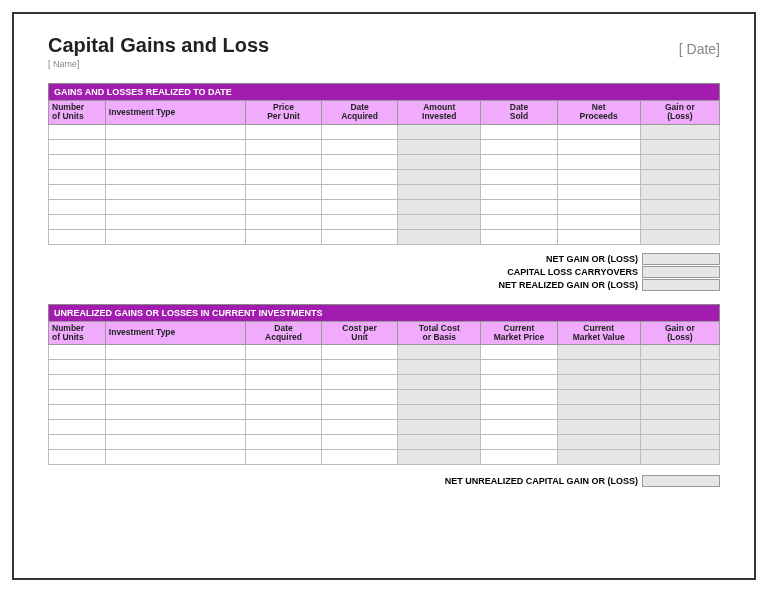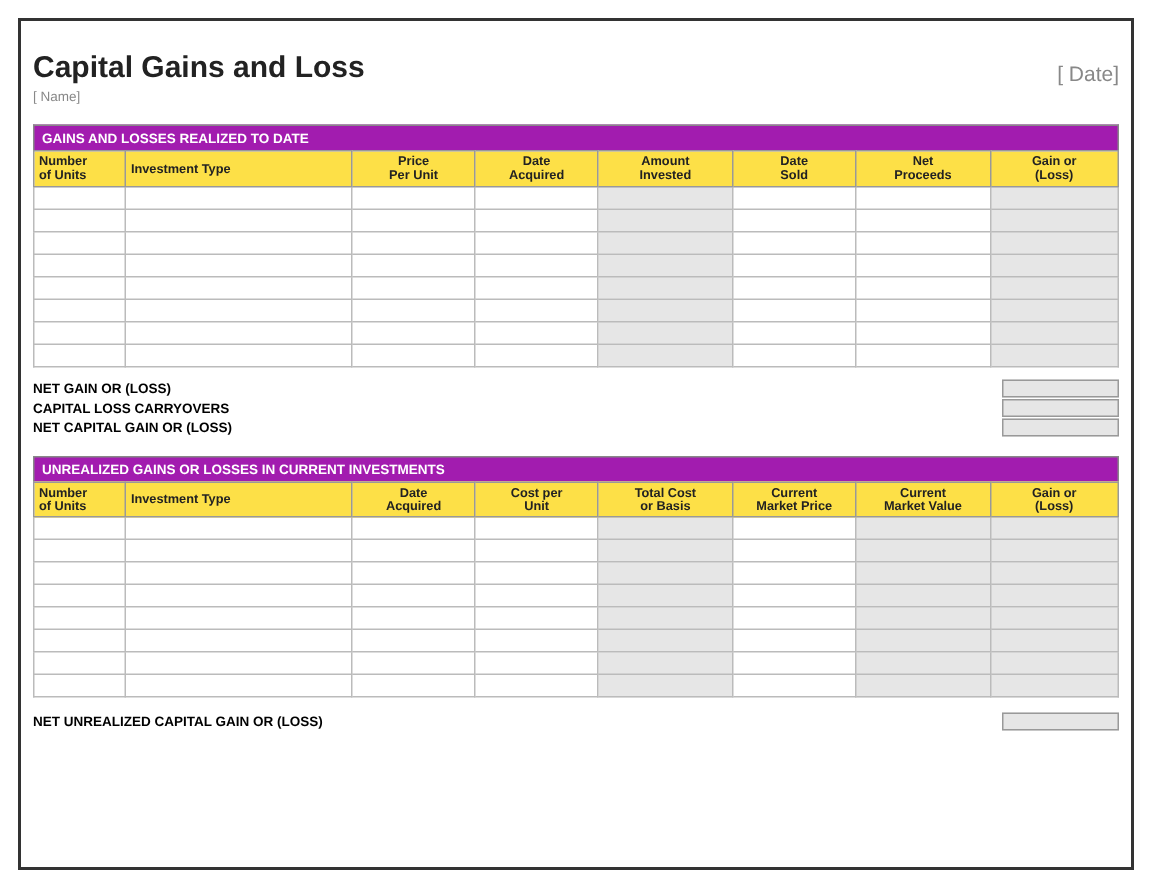--- a/index.html
+++ b/index.html
@@ -8,21 +8,21 @@
     padding: 0;
     background: #fff;
     font-family: Arial, sans-serif;
     width: 768px;
     height: 594px;
     overflow: hidden;
   }
   .page {
     border: 2px solid #333;
     margin: 12px;
-    padding: 20px 8px;
+    padding: 20px 34px;
     height: 568px;
     position: relative;
   }
   .header-row {
     display: flex;
     justify-content: space-between;
     align-items: flex-end;
     margin-bottom: 2px;
   }
   .title {
@@ -47,21 +47,21 @@
     padding: 3px 5px;
     border: 1px solid #888;
     border-bottom: none;
   }
   table {
     width: 100%;
     border-collapse: collapse;
     table-layout: fixed;
   }
   th {
-    background: #fde047;
+    background: #f0abfc;
     font-size: 8.5px;
     font-weight: bold;
     color: #222;
     border: 1px solid #999;
     padding: 2px 3px;
     height: 22px;
     vertical-align: middle;
     text-align: center;
     line-height: 1.1;
   }
@@ -76,21 +76,21 @@
     background: #e6e6e6;
   }
   .summary {
     margin-top: 8px;
     font-size: 9px;
     font-weight: bold;
     text-align: right;
   }
   .summary-row {
     display: flex;
-    justify-content: space-between;
+    justify-content: flex-end;
     align-items: center;
     margin-bottom: 1px;
   }
   .summary-label {
     padding-right: 4px;
   }
   .summary-box {
     width: 78px;
     height: 12px;
     background: #e6e6e6;
@@ -228,21 +228,21 @@
   <div class="summary">
     <div class="summary-row">
       <span class="summary-label">NET GAIN OR (LOSS)</span>
       <span class="summary-box"></span>
     </div>
     <div class="summary-row">
       <span class="summary-label">CAPITAL LOSS CARRYOVERS</span>
       <span class="summary-box"></span>
     </div>
     <div class="summary-row">
-      <span class="summary-label">NET CAPITAL GAIN OR (LOSS)</span>
+      <span class="summary-label">NET REALIZED GAIN OR (LOSS)</span>
       <span class="summary-box"></span>
     </div>
   </div>
 
   <div class="gap"></div>
 
   <div class="section-bar">UNREALIZED GAINS OR LOSSES IN CURRENT INVESTMENTS</div>
   <table>
     <colgroup>
       <col style="width:56px">

